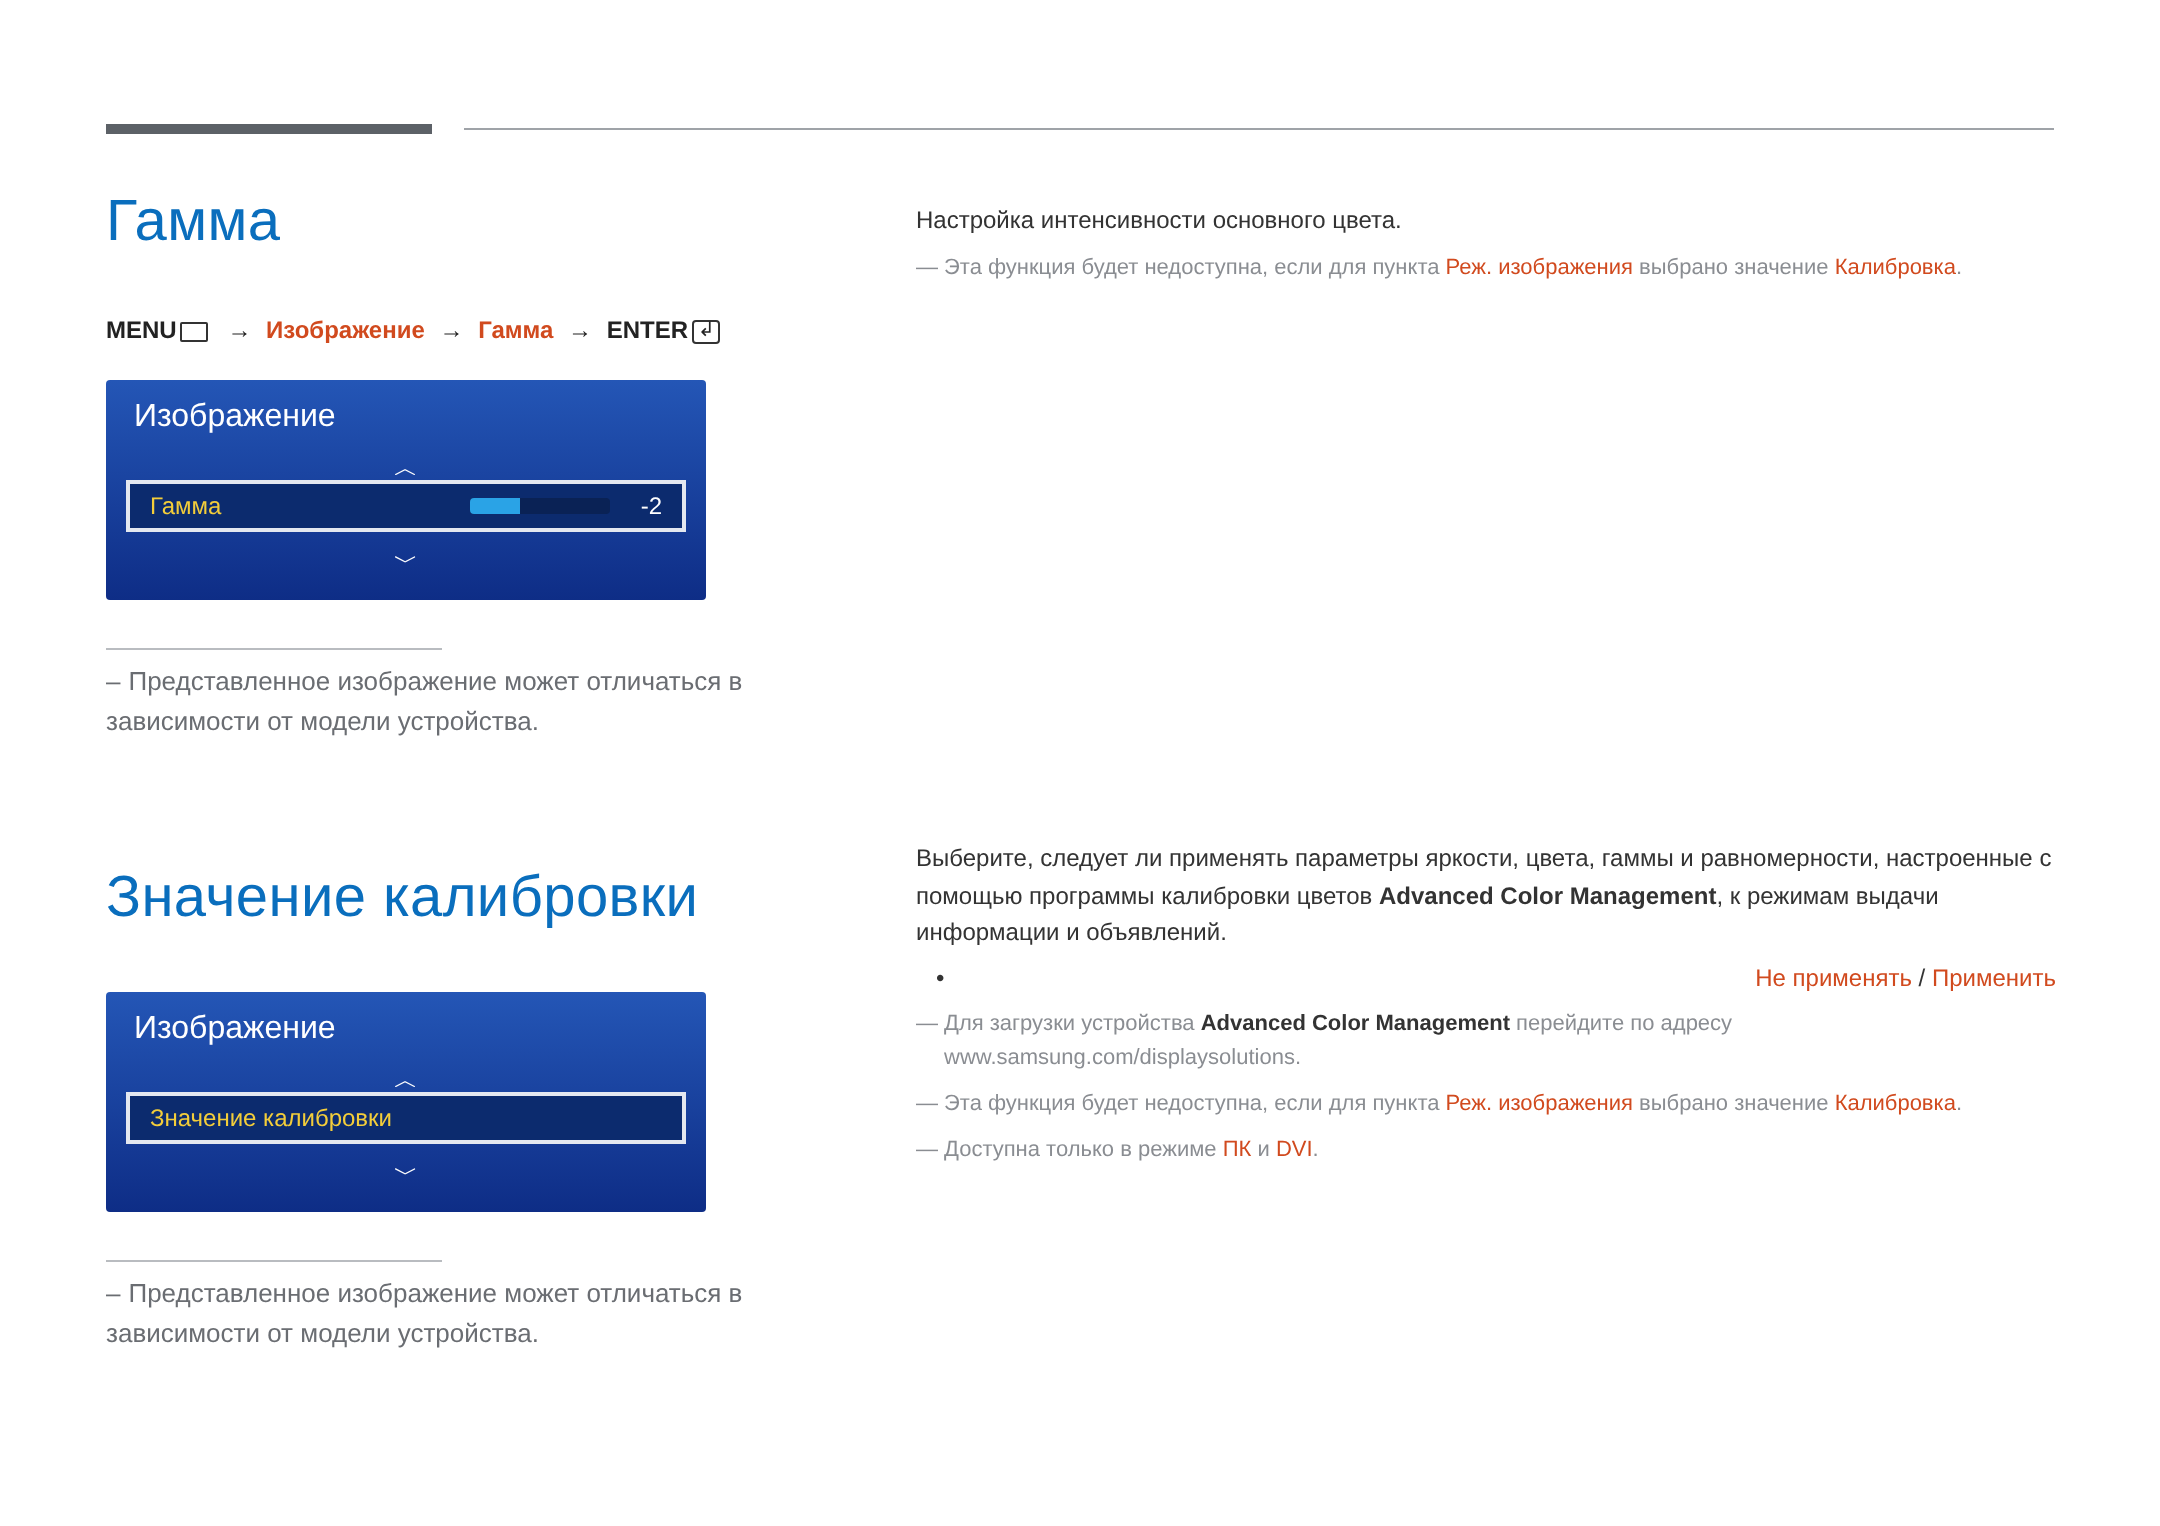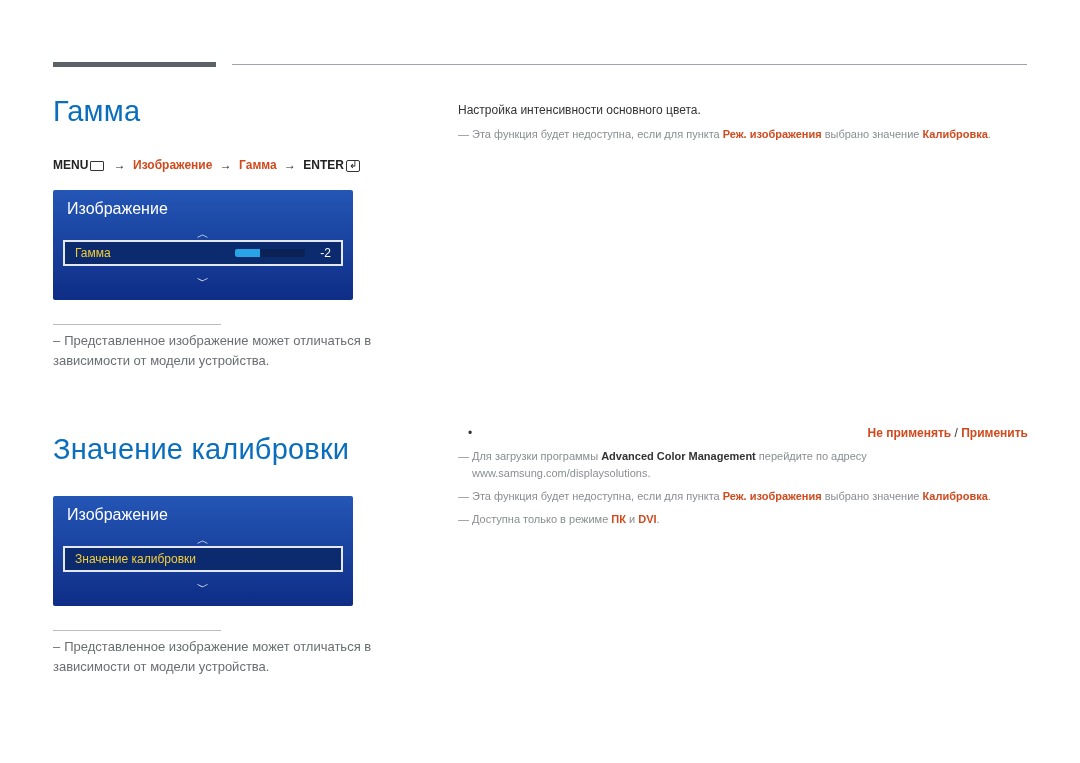--- a/index.html
+++ b/index.html
@@ -43,21 +43,21 @@
   .footnote-rule { width: 168px; height: 1px; background: #b9bcc0; margin-top: 24px; margin-bottom: 6px; }
   .footnote { font-size: 13px; color: #6a6d72; line-height: 1.5; max-width: 360px; }
   .footnote .dash { color: #6a6d72; padding-right: 4px; }
 
   .right-col { position: absolute; left: 458px; width: 570px; }
   .rc1 { top: 101px; }
   .rc2 { top: 420px; }
   p.body { font-size: 12px; color: #333; line-height: 1.55; margin-bottom: 6px; }
   p.note { font-size: 11px; color: #8a8d92; line-height: 1.55; margin-bottom: 6px; position: relative; padding-left: 14px; }
   p.note::before { content: "―"; position: absolute; left: 0; top: 0; color: #8a8d92; }
-  .hl-or { color: #d14a1e; font-weight: bold; }
+  .hl-or { color: #d14a1e; font-weight: normal; }
   .hl-bk-b { font-weight: bold; color: #333; }
   ul.opts { list-style: none; padding-left: 14px; margin: 6px 0 8px 0; text-align: right; }
   ul.opts li { font-size: 12px; color: #333; position: relative; padding-left: 10px; }
   ul.opts li::before { content: "•"; position: absolute; left: -4px; top: 0; }
   .icon-box { display: inline-block; width: 14px; height: 10px; border: 1px solid #333; vertical-align: middle; margin: 0 2px; border-radius: 1px; position: relative; }
   .icon-enter { display:inline-block; width:14px; height:12px; border:1px solid #333; vertical-align:middle; margin:0 2px; border-radius:2px; position:relative; }
   .icon-enter::after { content:"↲"; position:absolute; left:2px; top:-2px; font-size:10px; }
 </style>
 </head>
 <body>
@@ -112,27 +112,30 @@
         <span>Значение калибровки</span>
       </div>
       <div class="chev chev-dn">﹀</div>
     </div>
 
     <div class="footnote-rule"></div>
     <div class="footnote"><span class="dash">–</span><span>Представленное изображение может отличаться в зависимости от модели устройства.</span></div>
   </div>
 
   <div class="right-col rc2">
+    <p class="body">
+      <span>Выберите, следует ли применять параметры яркости, цвета, гаммы и равномерности, настроенные с помощью программы калибровки цветов </span><span class="hl-bk-b">Advanced Color Management</span><span>, к режимам выдачи информации и объявлений.</span>
+    </p>
     <ul class="opts">
       <li>
         <span class="hl-or">Не применять</span><span> / </span><span class="hl-or">Применить</span>
       </li>
     </ul>
     <p class="note">
-      <span>Для загрузки программы </span><span class="hl-bk-b">Advanced Color Management</span><span> перейдите по адресу www.samsung.com/displaysolutions.</span>
+      <span>Для загрузки устройства </span><span class="hl-bk-b">Advanced Color Management</span><span> перейдите по адресу www.samsung.com/displaysolutions.</span>
     </p>
     <p class="note">
       <span>Эта функция будет недоступна, если для пункта </span><span class="hl-or">Реж. изображения</span><span> выбрано значение </span><span class="hl-or">Калибровка</span><span>.</span>
     </p>
     <p class="note">
       <span>Доступна только в режиме </span><span class="hl-or">ПК</span><span> и </span><span class="hl-or">DVI</span><span>.</span>
     </p>
   </div>
 </div>
 

